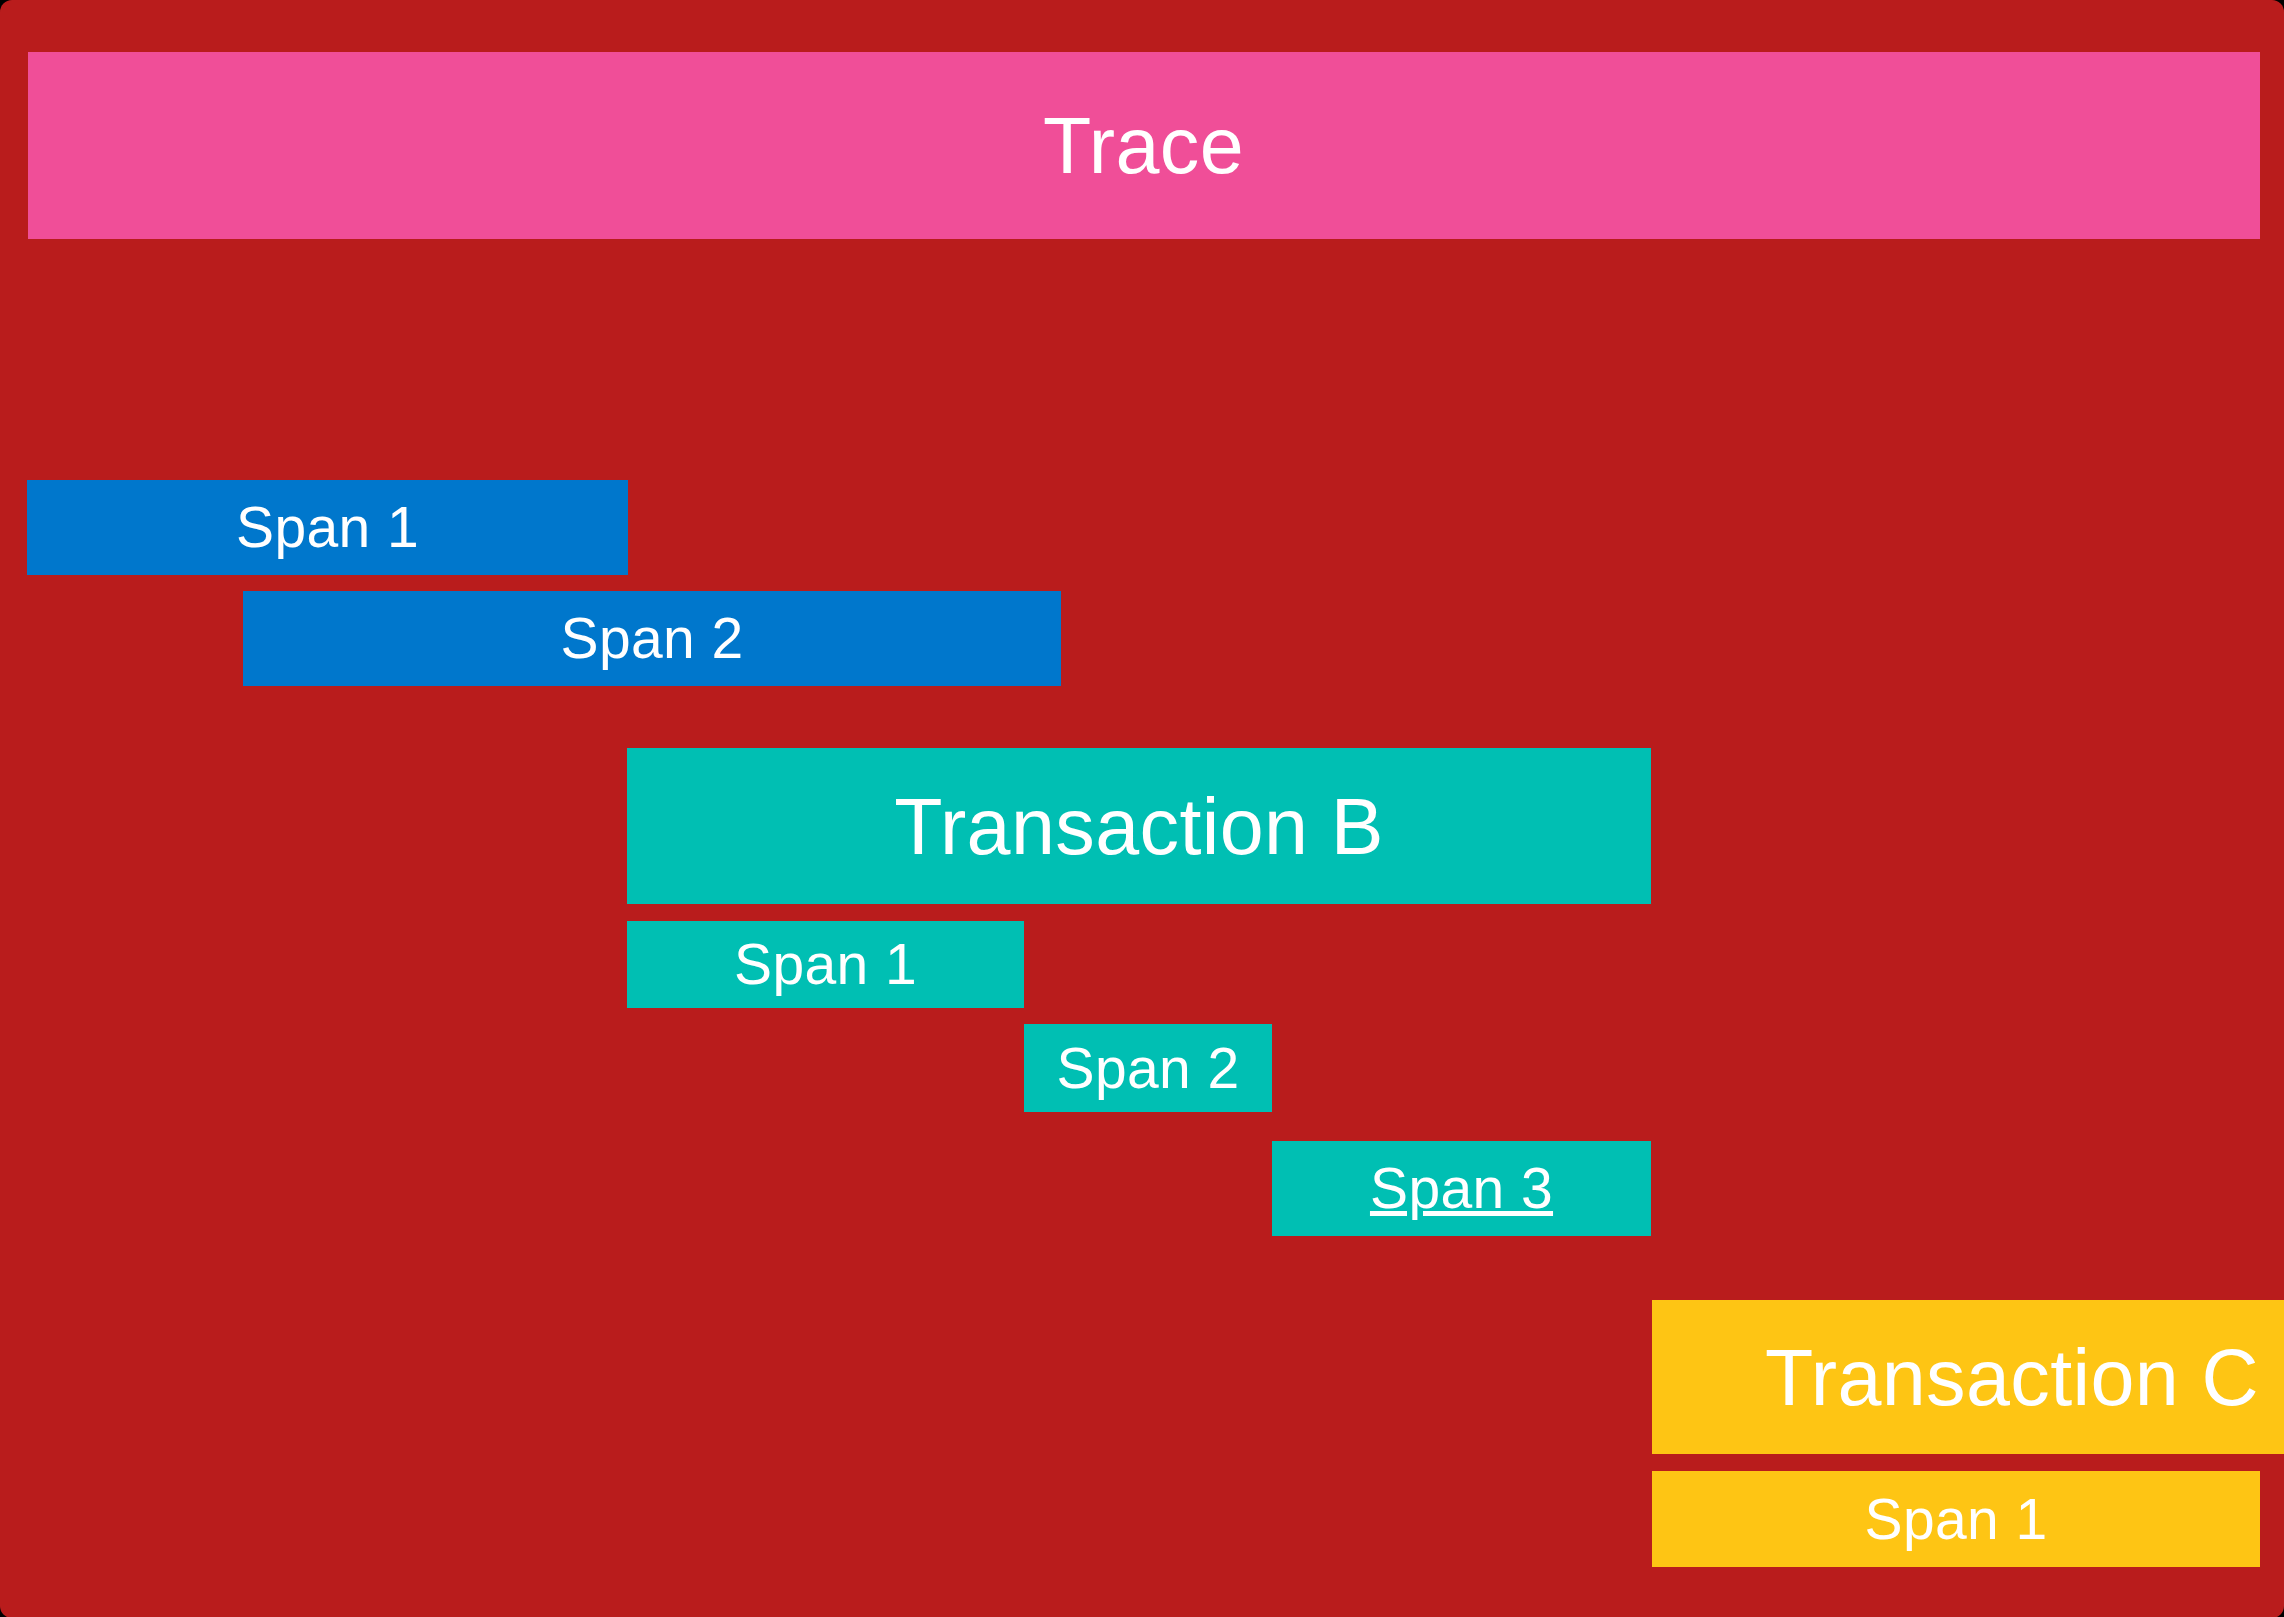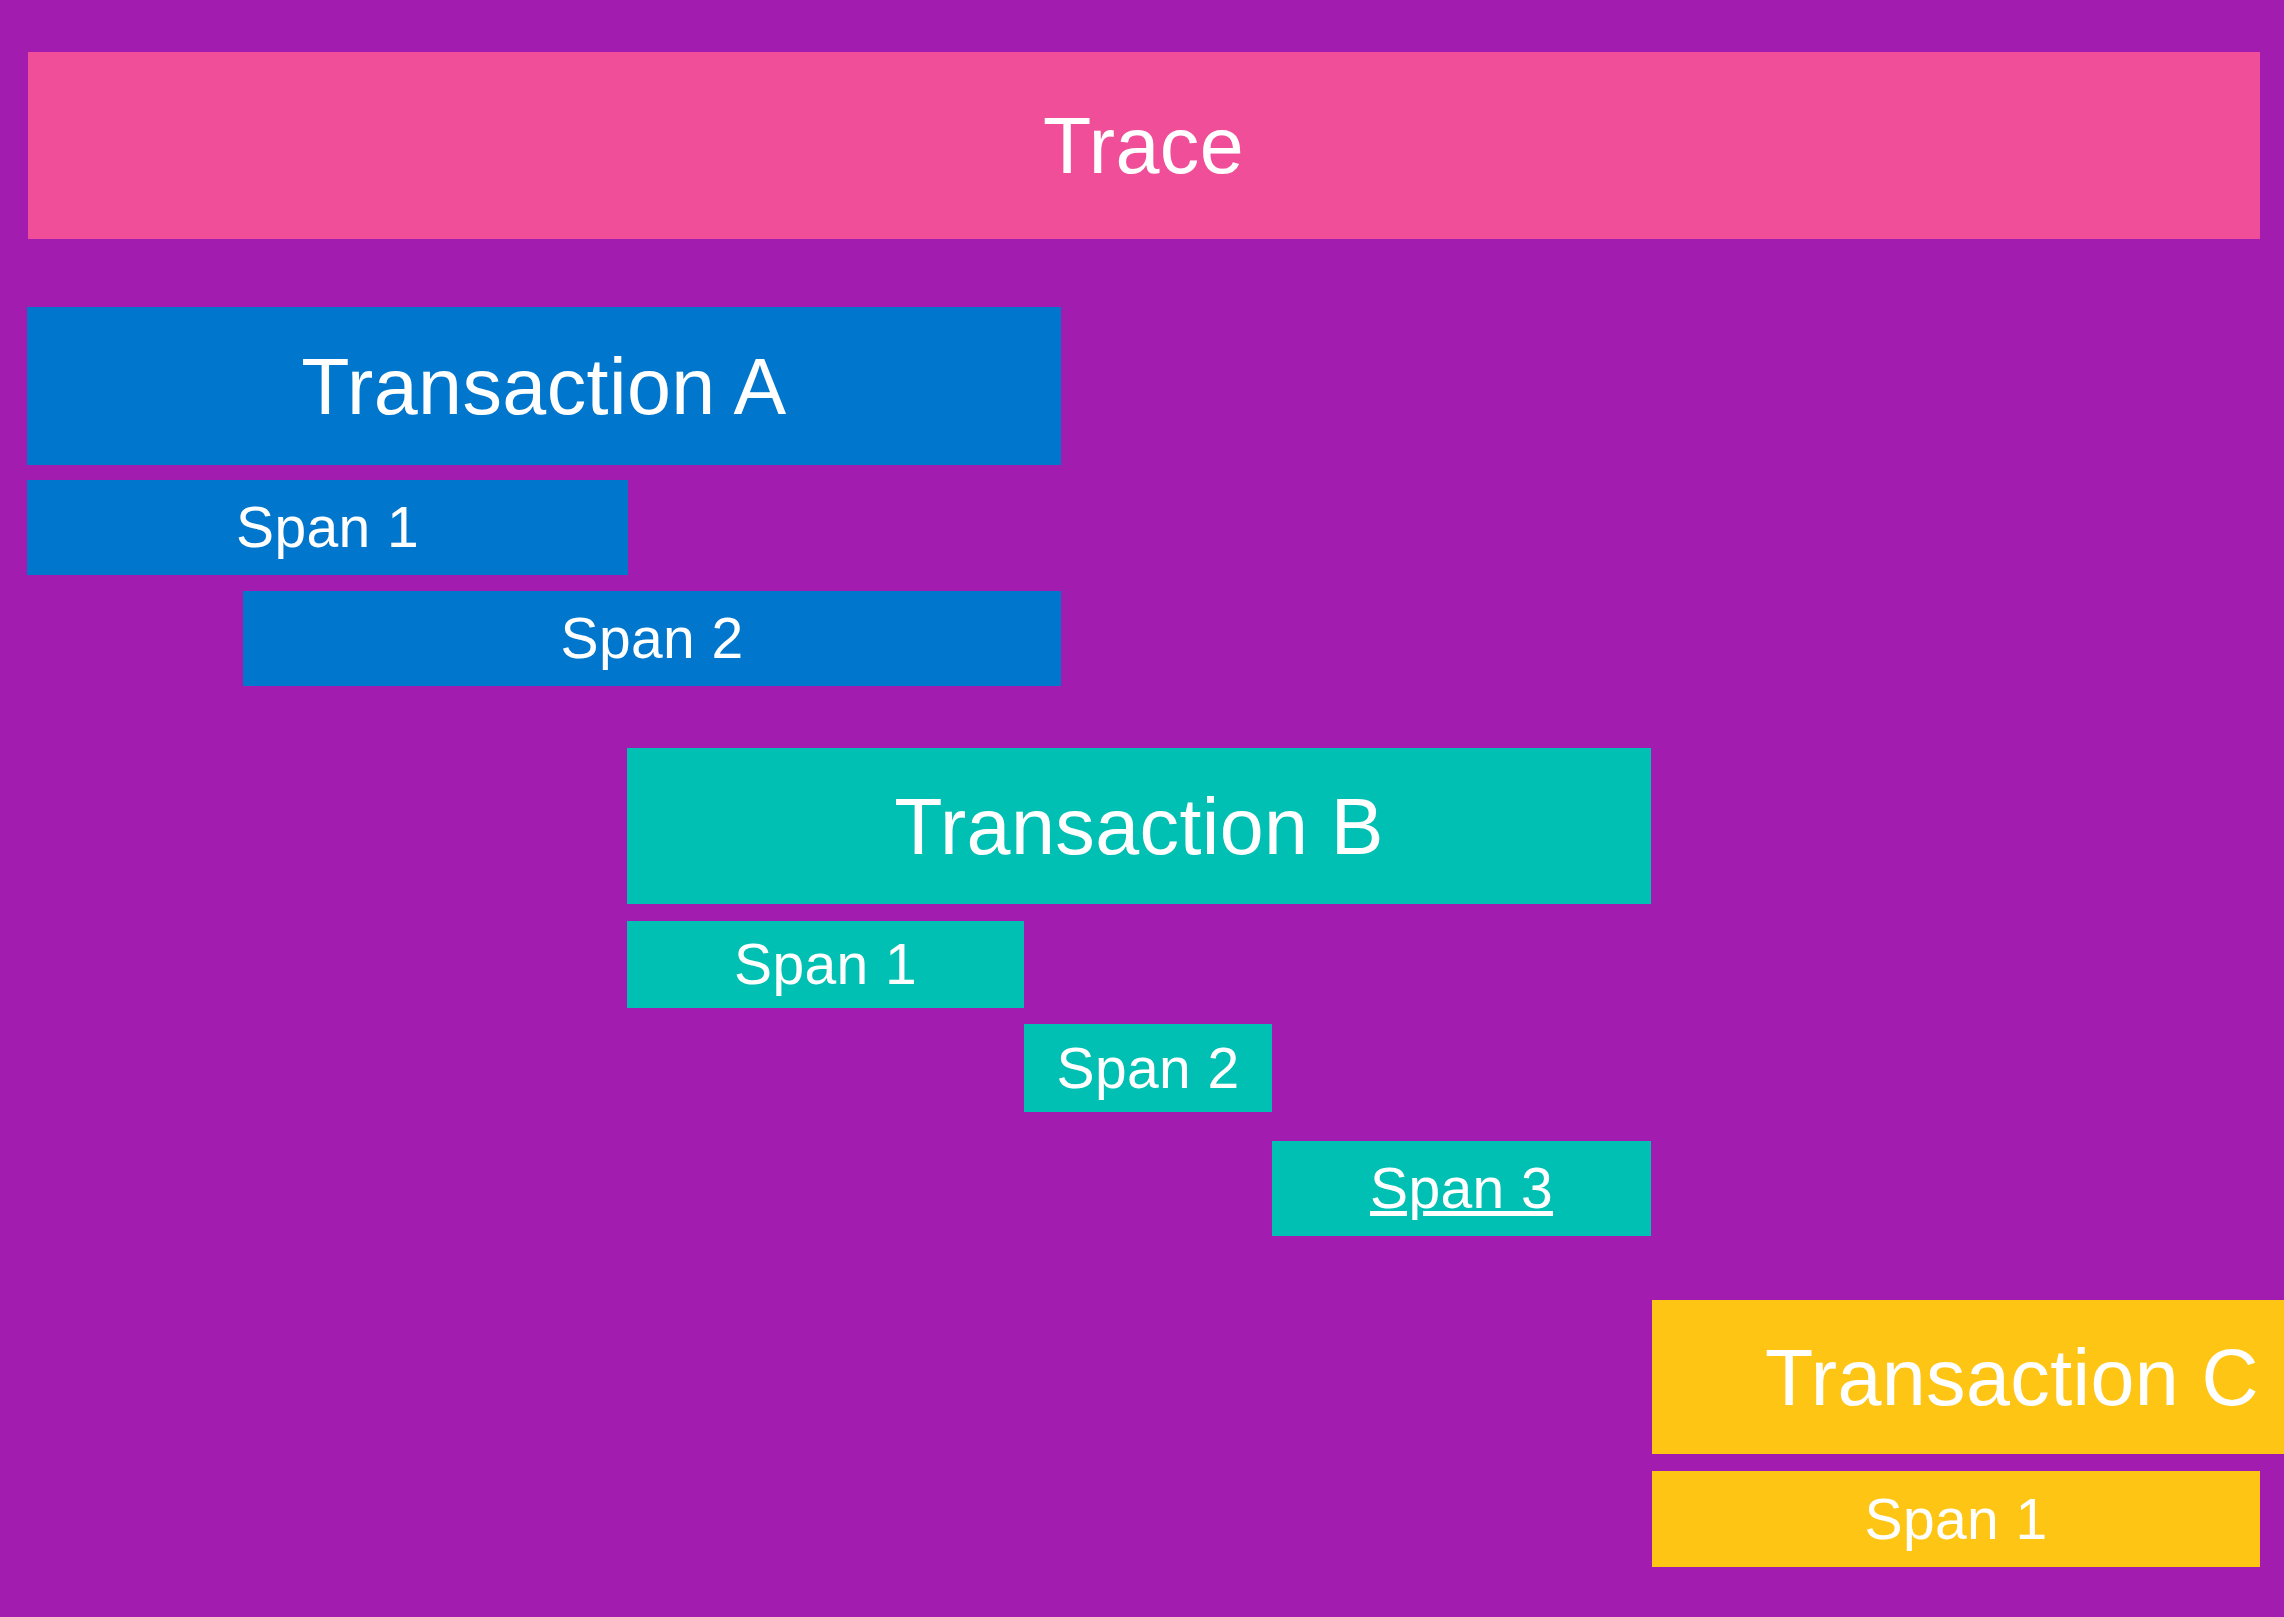--- a/index.html
+++ b/index.html
@@ -21,26 +21,23 @@
     justify-content: center;
     font-weight: 500;
     line-height: 1;
     white-space: nowrap;
     letter-spacing: 0.4px;
   }
 </style>
 </head>
 <body>
 
-<div class="stage" style="background: #a21caf; color: rgb(255, 255, 255);">
+<div class="stage" style="background: #b91c1c; color: rgb(255, 255, 255); border-radius: 12px;">
     <div class="bar" style="left: 27.6px; top: 52px; width: 2232px; height: 187px; background: rgb(240, 78, 152); font-size: 79px;">
       <span>Trace</span>
-    </div>
-    <div class="bar" style="left: 27px; top: 307px; width: 1034px; height: 158px; background: rgb(0, 119, 204); font-size: 79px;">
-      <span>Transaction A</span>
     </div>
     <div class="bar" style="left: 27px; top: 480px; width: 601px; height: 95px; background: rgb(0, 119, 204); font-size: 57px;">
       <span>Span 1</span>
     </div>
     <div class="bar" style="left: 243px; top: 591px; width: 818px; height: 95px; background: rgb(0, 119, 204); font-size: 57px;">
       <span>Span 2</span>
     </div>
     <div class="bar" style="left: 627px; top: 748px; width: 1024px; height: 156px; background: rgb(0, 191, 179); font-size: 79px;">
       <span>Transaction B</span>
     </div>

